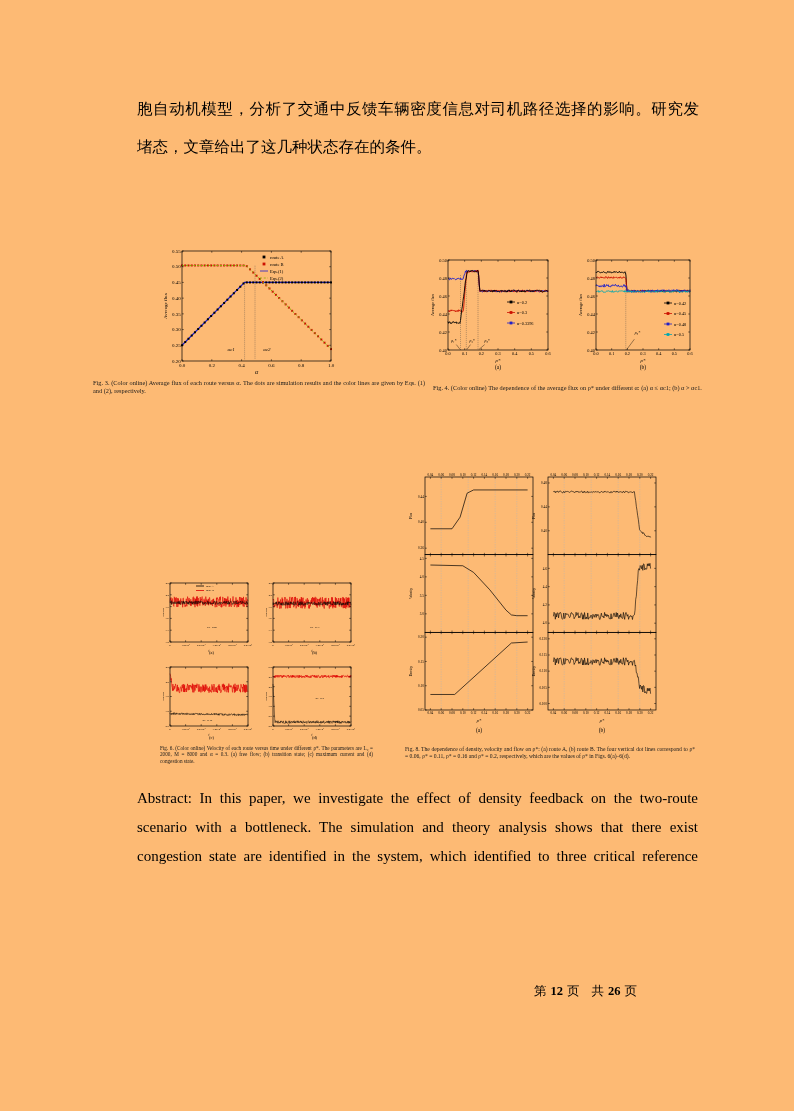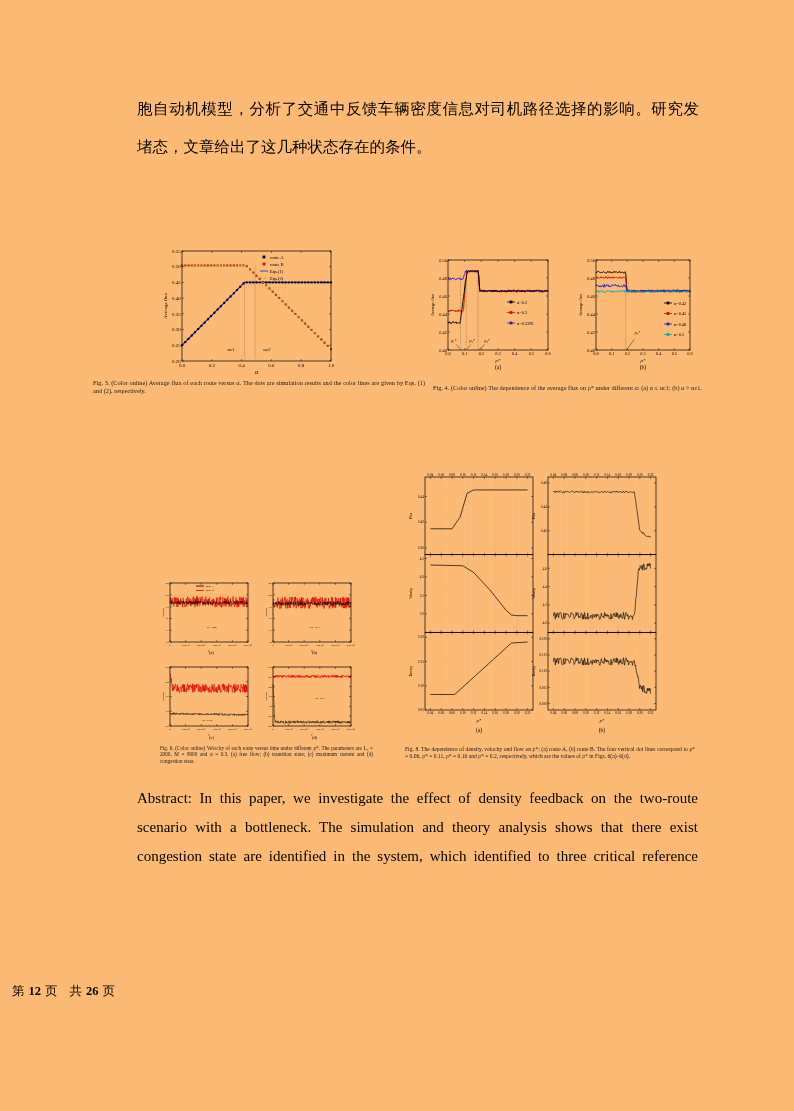--- a/index.html
+++ b/index.html
@@ -22,21 +22,21 @@
   #c8a{left:405px;top:455px;} #c8b{left:528px;top:455px;}
   .plab{position:absolute;text-align:center;}
   .lab4a{left:425px;top:364px;width:146px;font-size:5.5px;}
   .lab4b{left:575px;top:364px;width:136px;font-size:5.5px;}
   .lab6a{left:160px;top:650px;width:103px;font-size:4.4px;}
   .lab6b{left:263px;top:650px;width:103px;font-size:4.4px;}
   .lab6c{left:160px;top:735px;width:103px;font-size:4.4px;}
   .lab6d{left:263px;top:735px;width:103px;font-size:4.4px;}
   .lab8a{left:405px;top:727px;width:148px;font-size:5.5px;}
   .lab8b{left:528px;top:727px;width:148px;font-size:5.5px;}
-  .pgftr{position:absolute;left:12px;top:983px;width:637px;text-align:left;font-size:12.5px;}
+  .pgftr{position:absolute;left:0;top:983px;width:637px;text-align:right;font-size:12.5px;}
   .pgftr .num{font-weight:bold;margin:0 4px;}
   .pgftr .gap{margin-left:12px;}
 </style>
 </head>
 <body>
 
 <div class="page">
 
   <div class="cnp">
     <div class="jl">胞自动机模型，分析了交通中反馈车辆密度信息对司机路径选择的影响。研究发</div>

